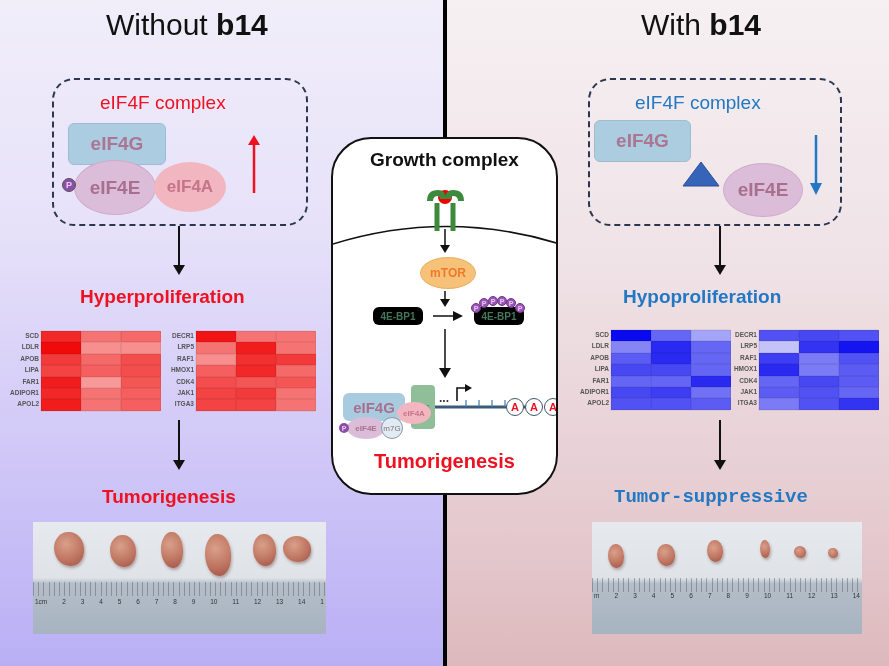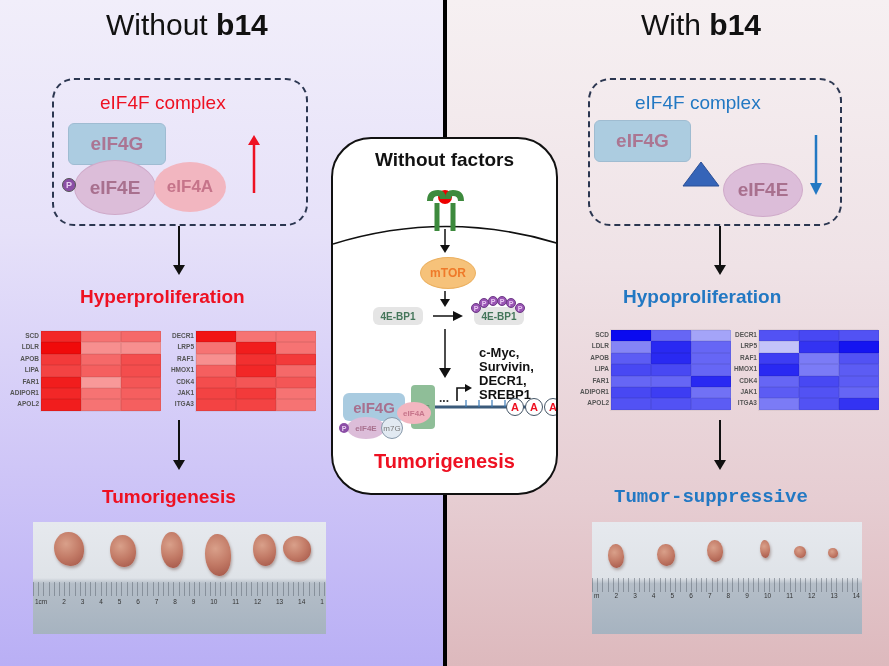--- a/index.html
+++ b/index.html
@@ -40,21 +40,21 @@
 
   .photo { position: absolute; background: linear-gradient(to bottom, #e6e9ee 0%, #dfe3e8 50%, #b5bec8 55%, #a6b3c0 100%); overflow: hidden; }
   .tumor { position: absolute; border-radius: 48% 52% 45% 55%; background: radial-gradient(circle at 40% 35%, #d9a08a 0%, #c27a66 50%, #a25446 100%); box-shadow: 1px 2px 3px rgba(80,40,30,0.35); }
   .ruler-ticks { position: absolute; left: 0; right: 0; height: 14px; background: repeating-linear-gradient(to right, #5c6570 0 1px, transparent 1px 5.2px); opacity: .5; }
   .ruler-labels { position: absolute; left: 0; right: 0; display: flex; justify-content: space-between; font-size: 6.5px; color: #333; padding: 0 2px; }
 
   .center-box { position: absolute; left: 331px; top: 137px; width: 227px; height: 358px; background: #fff; border: 2.5px solid #111; border-radius: 40px; overflow: hidden; }
   .gf-title { position: absolute; top: 10px; left: 0; width: 100%; text-align: center; font-weight: bold; font-size: 19px; color: #111; }
   .mtor { position: absolute; left: 87px; top: 118px; width: 56px; height: 32px; border-radius: 50%; background: #f6c27a; border: 1px solid #ebb060;
     color: #ef7a2a; font-weight: bold; font-size: 12px; display: flex; align-items: center; justify-content: center; }
-  .bp1 { position: absolute; width: 50px; height: 18px; border-radius: 6px; background: #e5e5e5; color: #44765a; font-weight: bold; font-size: 10px;
+  .bp1 { position: absolute; width: 50px; height: 18px; border-radius: 6px; background: #000000; color: #44765a; font-weight: bold; font-size: 10px;
     display: flex; align-items: center; justify-content: center; }
   .ps { position: absolute; width: 10px; height: 10px; border-radius: 50%; background: #9a55b5; border: 1px solid #6d3a86; color: #e9c9f2; font-size: 7px; font-weight: bold;
     display: flex; align-items: center; justify-content: center; }
   .targets { position: absolute; left: 146px; top: 207px; font-weight: bold; font-size: 13px; line-height: 14px; color: #111; white-space: pre; }
   .center-tumor { position: absolute; top: 311px; left: 0; width: 100%; text-align: center; font-weight: bold; font-size: 20px; color: #ee1122; }
 </style>
 </head>
 <body>
 
 <div class="panel-left"></div>
@@ -303,21 +303,21 @@
       <span>9</span>
       <span>10</span>
       <span>11</span>
       <span>12</span>
       <span>13</span>
       <span>14</span>
     </div>
 </div>
 
 <div class="center-box">
-  <div class="gf-title">Without factors</div>
+  <div class="gf-title">Growth complex</div>
   <svg style="position:absolute;left:0;top:0;" width="227" height="358">
     <path d="M0,105 Q113,70 227,105" fill="none" stroke="#111" stroke-width="1.6"></path>
     <g>
       <circle cx="112" cy="28" r="7" fill="#ee0000" transform="translate(0,30)"></circle>
       <path d="M97,62 q0,-8 8,-8 M105,54 q5,0 5,6" stroke="#3d8a3d" stroke-width="6" fill="none"></path>
       <path d="M128,62 q0,-8 -8,-8 M120,54 q-5,0 -5,6" stroke="#3d8a3d" stroke-width="6" fill="none"></path>
       <line x1="104" y1="64" x2="104" y2="92" stroke="#3d8a3d" stroke-width="5"></line>
       <line x1="120" y1="64" x2="120" y2="92" stroke="#3d8a3d" stroke-width="5"></line>
     </g>
     <line x1="112" y1="90" x2="112" y2="108" stroke="#111" stroke-width="1.5"></line>
@@ -345,24 +345,20 @@
   <div class="bp1" style="left:40px;top:168px;">4E-BP1</div>
   <div class="bp1" style="left:141px;top:168px;">4E-BP1</div>
   <div id="ps-row">
       <div class="ps" style="left: 138px; top: 164px;">P</div>
       <div class="ps" style="left: 146px; top: 159px;">P</div>
       <div class="ps" style="left: 155px; top: 157px;">P</div>
       <div class="ps" style="left: 164px; top: 157px;">P</div>
       <div class="ps" style="left: 173px; top: 159px;">P</div>
       <div class="ps" style="left: 182px; top: 164px;">P</div>
     </div>
-  <div class="targets">c-Myc,
-Survivin,
-DECR1,
-SREBP1</div>
   <div style="position:absolute;left:78px;top:246px;width:24px;height:44px;border-radius:4px;background:#8fbe98;color:#5f8f6c;font-size:8px;font-weight:bold;display:flex;align-items:center;justify-content:center;">40S</div>
   <div style="position:absolute;left:10px;top:254px;width:62px;height:28px;border-radius:6px;background:#a9cbe0;color:#a8708e;font-weight:bold;font-size:15px;display:flex;align-items:center;justify-content:center;">eIF4G</div>
   <div style="position:absolute;left:64px;top:263px;width:34px;height:22px;border-radius:50%;background:#f2b6c0;color:#c6748a;font-weight:bold;font-size:8px;display:flex;align-items:center;justify-content:center;">eIF4A</div>
   <div style="position:absolute;left:14px;top:278px;width:38px;height:22px;border-radius:50%;background:#dcbdd9;color:#a8708e;font-weight:bold;font-size:8px;display:flex;align-items:center;justify-content:center;">eIF4E</div>
   <div style="position:absolute;left:6px;top:284px;width:10px;height:10px;border-radius:50%;background:#8b4ea6;color:#e8d0f0;font-size:7px;font-weight:bold;display:flex;align-items:center;justify-content:center;">P</div>
   <div style="position:absolute;left:48px;top:278px;width:22px;height:22px;border-radius:50%;background:#e2eaf2;border:1px solid #8899aa;color:#777;font-size:8px;display:flex;align-items:center;justify-content:center;">m7G</div>
   <div style="position:absolute;left:106px;top:252px;font-weight:bold;font-size:12px;color:#333;">...</div>
   <div id="polya">
       <div style="position: absolute; left: 173px; top: 259px; width: 18px; height: 18px; border-radius: 50%; background: rgb(255, 255, 255); border: 1.5px solid rgb(68, 85, 102); color: rgb(238, 17, 34); font-weight: bold; font-size: 11px; display: flex; align-items: center; justify-content: center;">A</div>
       <div style="position: absolute; left: 192px; top: 259px; width: 18px; height: 18px; border-radius: 50%; background: rgb(255, 255, 255); border: 1.5px solid rgb(68, 85, 102); color: rgb(238, 17, 34); font-weight: bold; font-size: 11px; display: flex; align-items: center; justify-content: center;">A</div>

